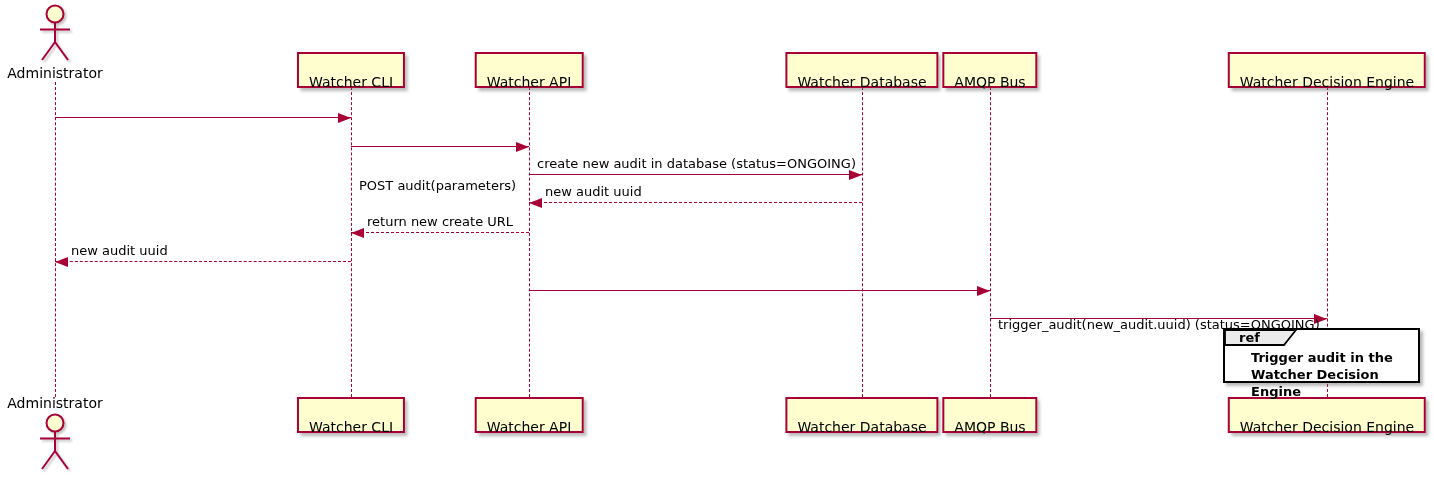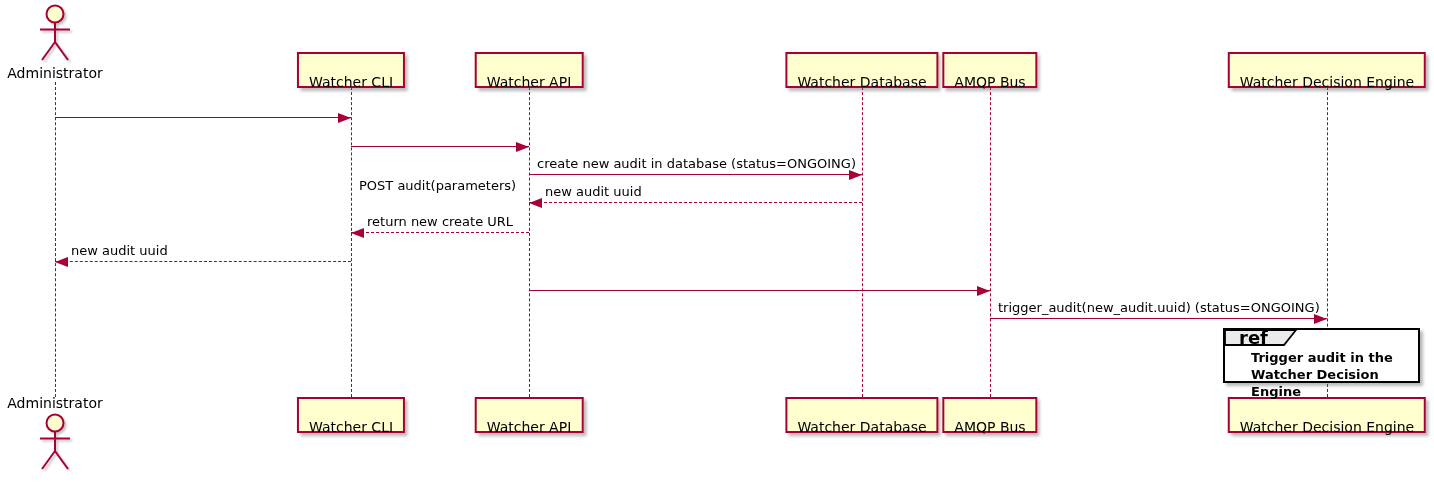--- a/index.html
+++ b/index.html
@@ -33,21 +33,21 @@
   .arrowhead{position:absolute;width:0;height:0;z-index:2;
     border-top:5px solid transparent;border-bottom:5px solid transparent;}
   .arrowhead.right{border-left:13px solid var(--line);}
   .arrowhead.left{border-right:13px solid var(--line);}
   .msg-label{position:absolute;font-size:13px;white-space:nowrap;z-index:2;height:17px;line-height:17px;}
 
   .ref-box{position:absolute;background:var(--ref-fill);border:2px solid var(--ref-border);
     box-sizing:border-box;box-shadow:3px 3px 3px rgba(100,100,100,0.45);z-index:4;}
   .ref-tab-shape{position:absolute;left:-1px;top:-1px;}
   .ref-tab-shape polygon{fill:var(--ref-tab-fill);stroke:var(--ref-border);stroke-width:1.8;}
-  .ref-tab-label{position:absolute;left:14px;top:0;font-weight:bold;font-size:18px;line-height:16px;z-index:5;}
+  .ref-tab-label{position:absolute;left:14px;top:0;font-weight:bold;font-size:13px;line-height:16px;z-index:5;}
   .ref-text{margin-top:19px;padding-left:26px;font-size:13px;line-height:17px;font-weight:bold;}
 </style>
 </head>
 <body>
 
 <div id="diagram">
   <div class="ref-box" id="ref-box" style="left: 1223px; top: 328px; width: 197px; height: 55px;">
     <svg class="ref-tab-shape" width="74" height="18" viewBox="0 0 74 18">
       <polygon points="1,1 72,1 60,16 1,16"></polygon>
     </svg>
@@ -107,14 +107,14 @@
     <div class="msg-line dashed" style="left: 351px; width: 178px; top: 232px;"></div>
     <div class="arrowhead left" style="left: 351px; top: 228px;"></div>
     <div class="msg-label" style="left: 367px; top: 213px;">return new create URL</div>
     <div class="msg-line dashed" style="left: 55px; width: 296px; top: 261px;"></div>
     <div class="arrowhead left" style="left: 55px; top: 257px;"></div>
     <div class="msg-label" style="left: 71px; top: 242px;">new audit uuid</div>
     <div class="msg-line solid" style="left: 529px; width: 461px; top: 290px;"></div>
     <div class="arrowhead right" style="left: 977px; top: 286px;"></div>
     <div class="msg-line solid" style="left: 990px; width: 337px; top: 318px;"></div>
     <div class="arrowhead right" style="left: 1314px; top: 314px;"></div>
-    <div class="msg-label" style="left: 998px; top: 299px; text-align: right;">trigger_audit(new_audit.uuid) (status=ONGOING)</div>
+    <div class="msg-label" style="left: 998px; top: 316px; text-align: right;">trigger_audit(new_audit.uuid) (status=ONGOING)</div>
   </div>
 
 </body></html>

